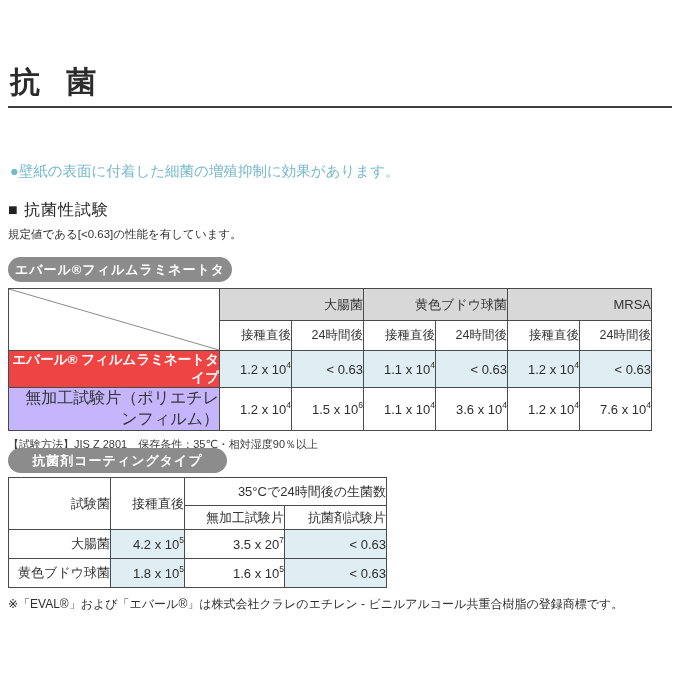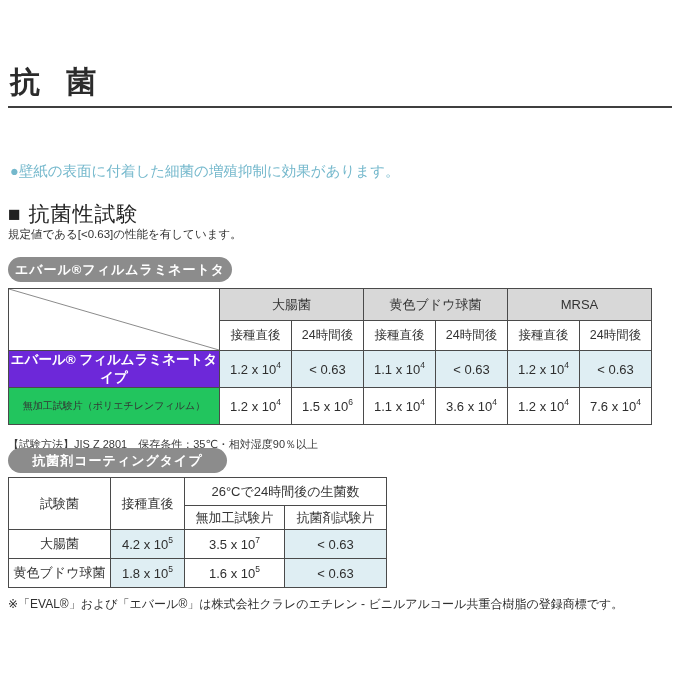--- a/index.html
+++ b/index.html
@@ -10,44 +10,44 @@
   }
   .abs{position:absolute;}
   
   .page-title{
     top:62px;left:10px;font-size:30px;font-weight:600;letter-spacing:9px;color:#2b2b2b;
   }
   .title-rule{top:106px;left:8px;width:664px;border-top:2px solid #3f3f3f;height:0;}
   
   .bullets{top:116px;left:10px;width:668px;color:#74b8cc;font-size:14.5px;line-height:23.5px;font-weight:500;margin-top:44px;}
   
-  .section-heading{top:200px;left:8px;font-size:21px;color:#222;font-weight:500;letter-spacing:1px;}
+  .section-heading{top:200px;left:8px;font-size:16px;color:#222;font-weight:500;letter-spacing:1px;}
   .section-note{top:227px;left:8px;font-size:11.5px;color:#333;}
   
   .pill{
     height:25px;line-height:25px;border-radius:13px;background:#8c8c8c;color:#ffffff;
     font-size:13px;font-weight:bold;text-align:center;letter-spacing:1px;
   }
   .pill1{top:257px;left:8px;width:224px;}
   .pill2{top:448px;left:8px;width:219px;}
   
   table{border-collapse:collapse;table-layout:fixed;}
-  td,th{border:1px solid #4a4a4a;padding:0;text-align:center;vertical-align:middle;font-weight:normal;overflow:hidden;}
+  td,th{border:1px solid #4a4a4a;padding:0;text-align:right;vertical-align:middle;font-weight:normal;overflow:hidden;}
   .t1{top:288px;left:8px;width:643px;}
   .t2{top:477px;left:8px;width:378px;padding-left:45px;}
   .ghead{background:#d8d8d8;font-size:13px;color:#333;}
   .shead{background:#ffffff;font-size:12.5px;color:#333;}
   .r-group{height:32px;}
   .r-sub{height:30px;}
   .r-data1{height:37px;}
   .r-hdr2a{height:28px;}
   .r-hdr2b{height:24px;}
   .r-data2{height:29px;}
-  .rowhead-teal{background:#6d28d9;color:#ffffff;font-weight:bold;font-size:13.5px;}
-  .rowhead-gray{background:#22c55e;font-size:10px;color:#333;margin-left:8px;}
+  .rowhead-teal{background:#ef4444;color:#ffffff;font-weight:bold;font-size:13.5px;}
+  .rowhead-gray{background:#c4b5fd;font-size:16px;color:#333;margin-left:8px;}
   .lblue{background:#dfeef3;}
   .cellv{font-size:13px;color:#2e2e2e;}
   sup{font-size:8.5px;}
   .diag{position:relative;background:#ffffff;}
   .diag svg{position:absolute;top:0;left:0;width:100%;height:100%;display:block;}
   .t2 .h2{background:#ffffff;font-size:13px;color:#333;}
   
   .footnote1{top:437px;left:8px;font-size:11px;color:#3a3a3a;}
   .footnote2{top:596px;left:8px;font-size:12px;color:#2e2e2e;text-align:center;}
 </style>
@@ -124,30 +124,30 @@
   <colgroup>
     <col style="width:102px">
       <col style="width:74px">
       <col style="width:100px">
       <col style="width:102px">
   </colgroup>
   <tbody>
     <tr class="r-hdr2a">
       <th class="h2" rowspan="2">試験菌</th>
       <th class="h2" rowspan="2">接種直後</th>
-      <th class="h2" colspan="2">26°Cで24時間後の生菌数</th>
+      <th class="h2" colspan="2">35°Cで24時間後の生菌数</th>
     </tr>
     <tr class="r-hdr2b">
       <th class="h2">無加工試験片</th>
       <th class="h2">抗菌剤試験片</th>
     </tr>
     <tr class="r-data2">
       <th class="h2">大腸菌</th>
       <td class="lblue"><span class="cellv">4.2 x 10</span><sup>5</sup></td>
-      <td><span class="cellv">3.5 x 10</span><sup>7</sup></td>
+      <td><span class="cellv">3.5 x 20</span><sup>7</sup></td>
       <td class="lblue"><span class="cellv">&lt; 0.63</span><sup></sup></td>
     </tr>
     <tr class="r-data2">
       <th class="h2">黄色ブドウ球菌</th>
       <td class="lblue"><span class="cellv">1.8 x 10</span><sup>5</sup></td>
       <td><span class="cellv">1.6 x 10</span><sup>5</sup></td>
       <td class="lblue"><span class="cellv">&lt; 0.63</span><sup></sup></td>
     </tr>
   </tbody>
 </table>

